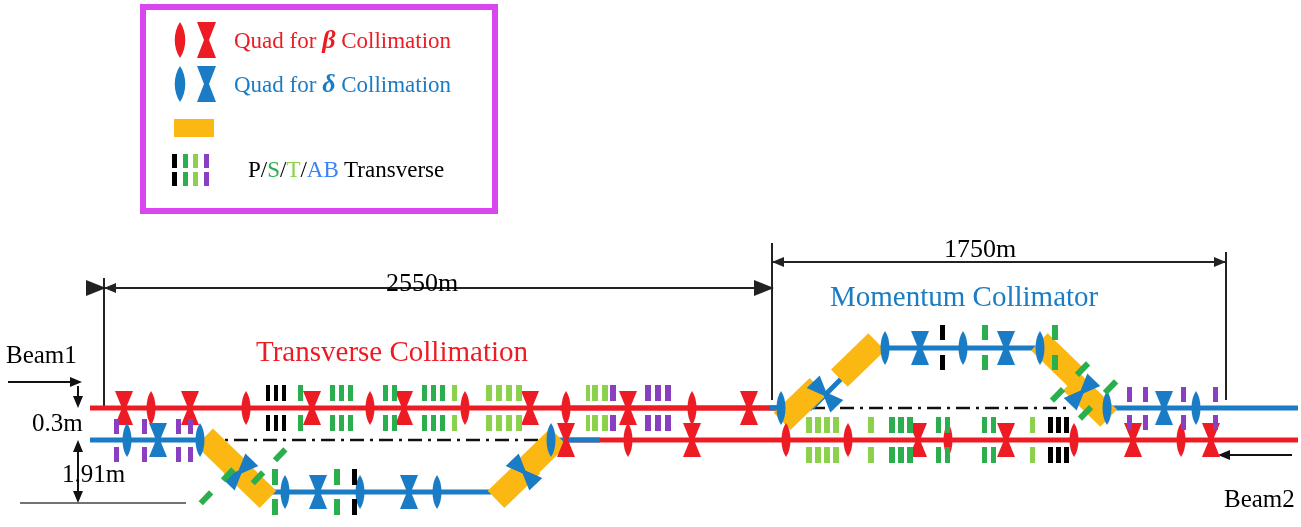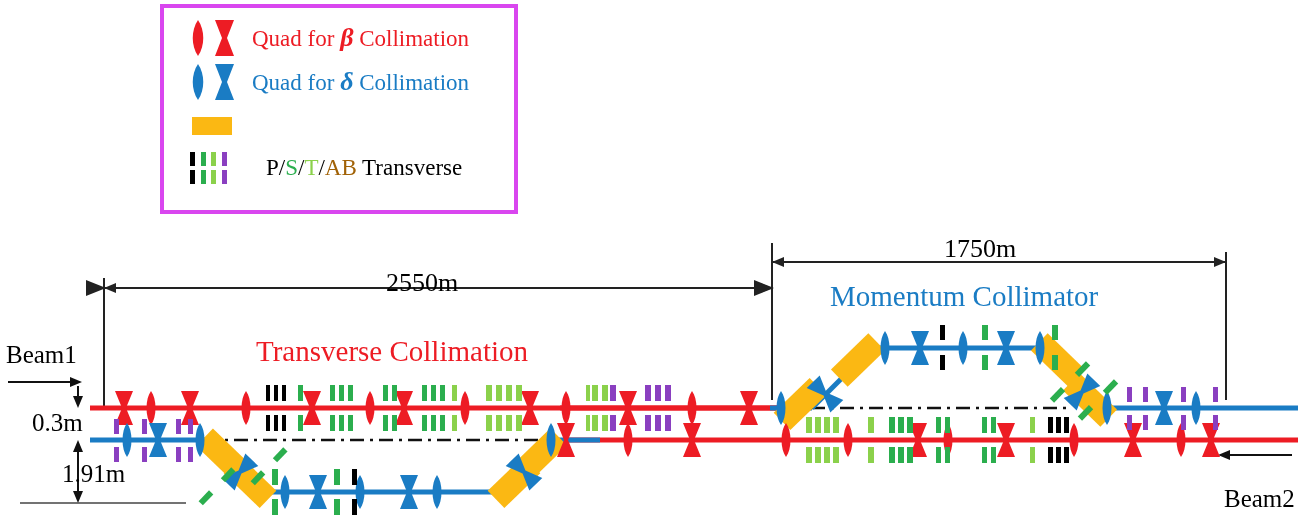--- a/index.html
+++ b/index.html
@@ -1,34 +1,34 @@
 <!DOCTYPE html>
 <html><head>
 <meta charset="utf-8">
 <style>
   html,body{margin:0;padding:0;background:#fff;}
   body{width:1301px;height:527px;position:relative;overflow:hidden;
        font-family:"Liberation Serif","DejaVu Serif",serif;}
   #stage{position:absolute;left:0;top:0;width:1301px;height:527px;}
   svg{position:absolute;left:0;top:0;}
   .legend-box{position:absolute;left:140px;top:4px;width:358px;height:210px;
-      border:4px solid #d946ef;background:#fff;box-sizing:border-box;margin-left:20px;}
+      border:6px solid #d946ef;background:#fff;box-sizing:border-box;}
   .legend-row{position:absolute;left:0;width:100%;height:44px;}
   .legend-icon{position:absolute;left:18px;top:0;width:62px;height:44px;}
   .legend-text{position:absolute;left:88px;top:0;height:44px;line-height:44px;
       font-size:23px;white-space:nowrap;}
   .lt-red{color:#ED1C24;}
   .lt-blue{color:#1A7CC4;}
   .lt-yellow{color:#FBB813;}
   .greek{font-style:italic;font-weight:bold;font-size:26px;}
   .pstab{font-size:23px;}
   .c-p{color:#000;}
   .c-s{color:#2BAE4E;}
   .c-t{color:#8BD14B;}
-  .c-ab{color:#a16207;}
+  .c-ab{color:#3b82f6;}
   .lbl{position:absolute;white-space:nowrap;}
   .dim-label{font-size:26px;color:#000;}
   .beam-label{font-size:25px;color:#000;}
   .m-label{font-size:25px;color:#000000;}
   .sect-red{font-size:29px;color:#ED1C24;}
   .sect-blue{font-size:29px;color:#1A7CC4;}
 </style>
 </head>
 <body>
 

